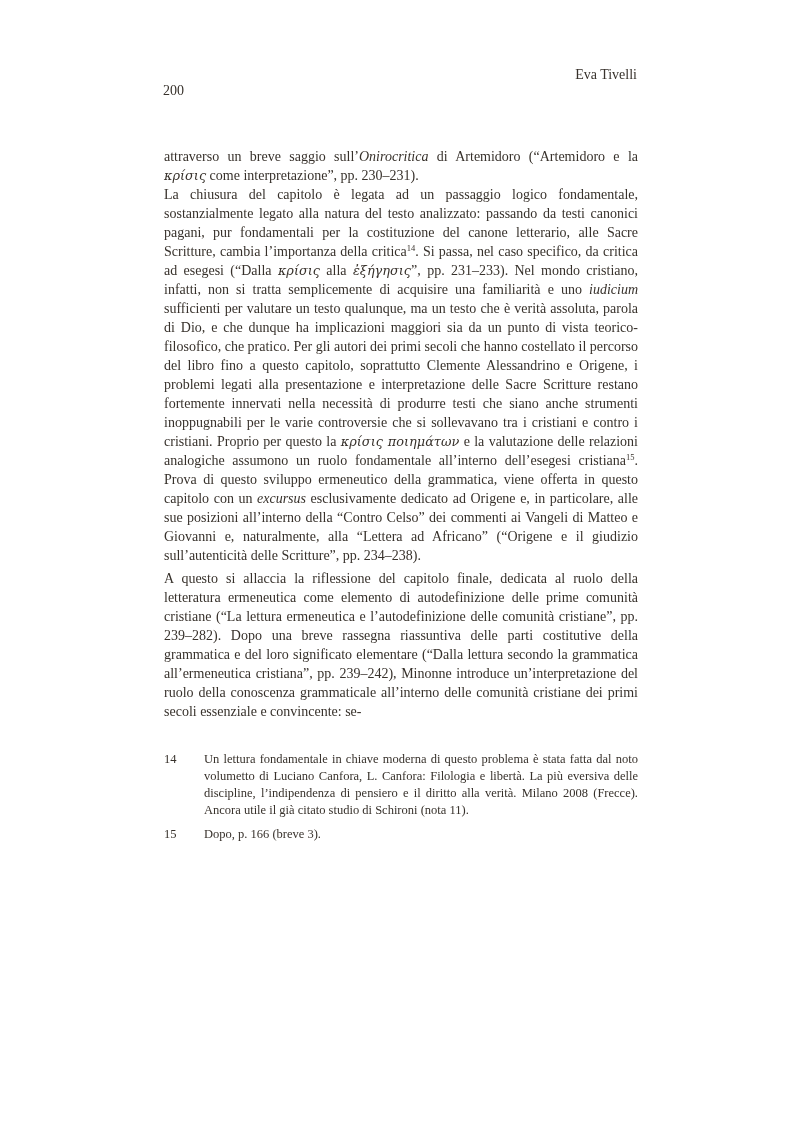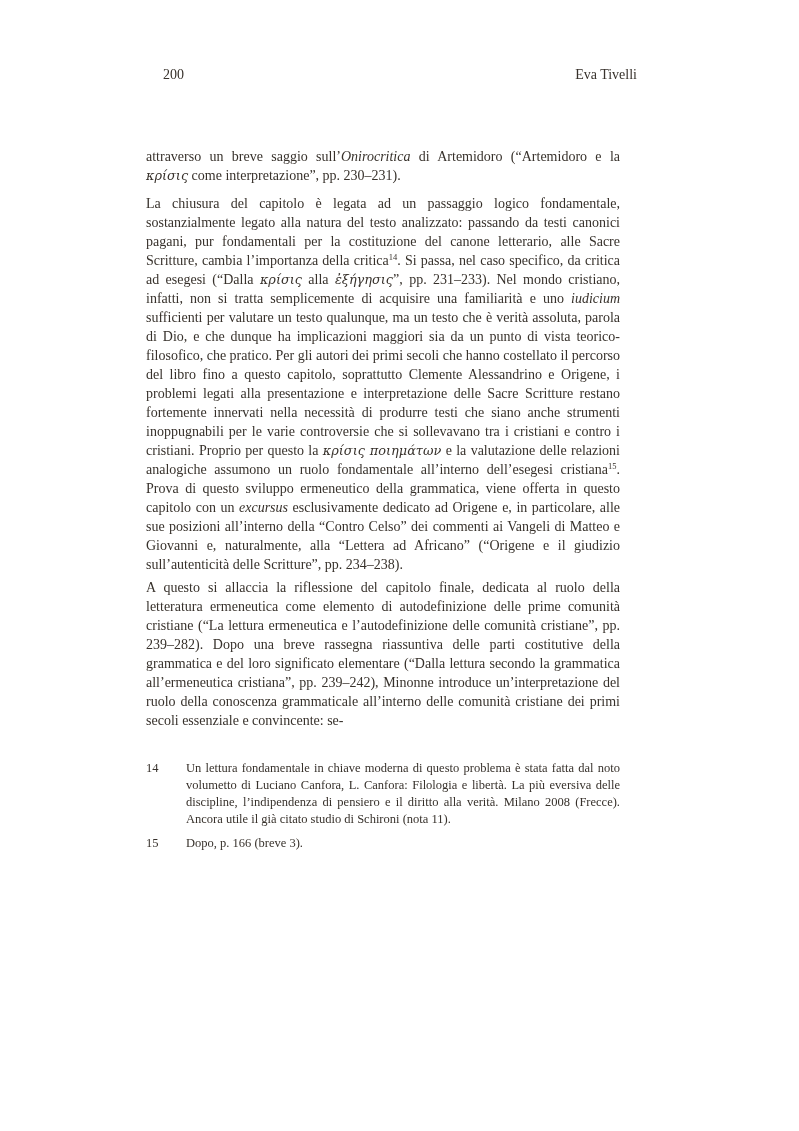--- a/index.html
+++ b/index.html
@@ -20,42 +20,41 @@
     position: absolute;
     left: 163px;
     top: 66px;
     width: 474px;
     font-size: 14px;
     line-height: 18px;
   }
   .page-num {
     position: absolute;
     left: 0;
-    top: 0;
+    top: 16px;
     text-align: right;
   }
   .running-head {
     display: block;
     text-align: right;
   }
   .content {
     position: absolute;
-    left: 146px;
+    left: 164px;
     top: 147px;
     width: 474px;
   }
   .body-para {
     margin: 0;
     font-size: 14px;
     line-height: 19px;
     text-align: justify;
     text-justify: inter-word;
   }
   .body-para + .body-para {
-    margin-top: 9px;
   }
   .body-para:nth-of-type(3) {
     margin-top: 4px;
   }
   .run-italic { font-style: italic; }
   .run-greek {
     font-style: italic;
     font-family: "DejaVu Serif", serif;
     font-size: 0.92em;
   }

